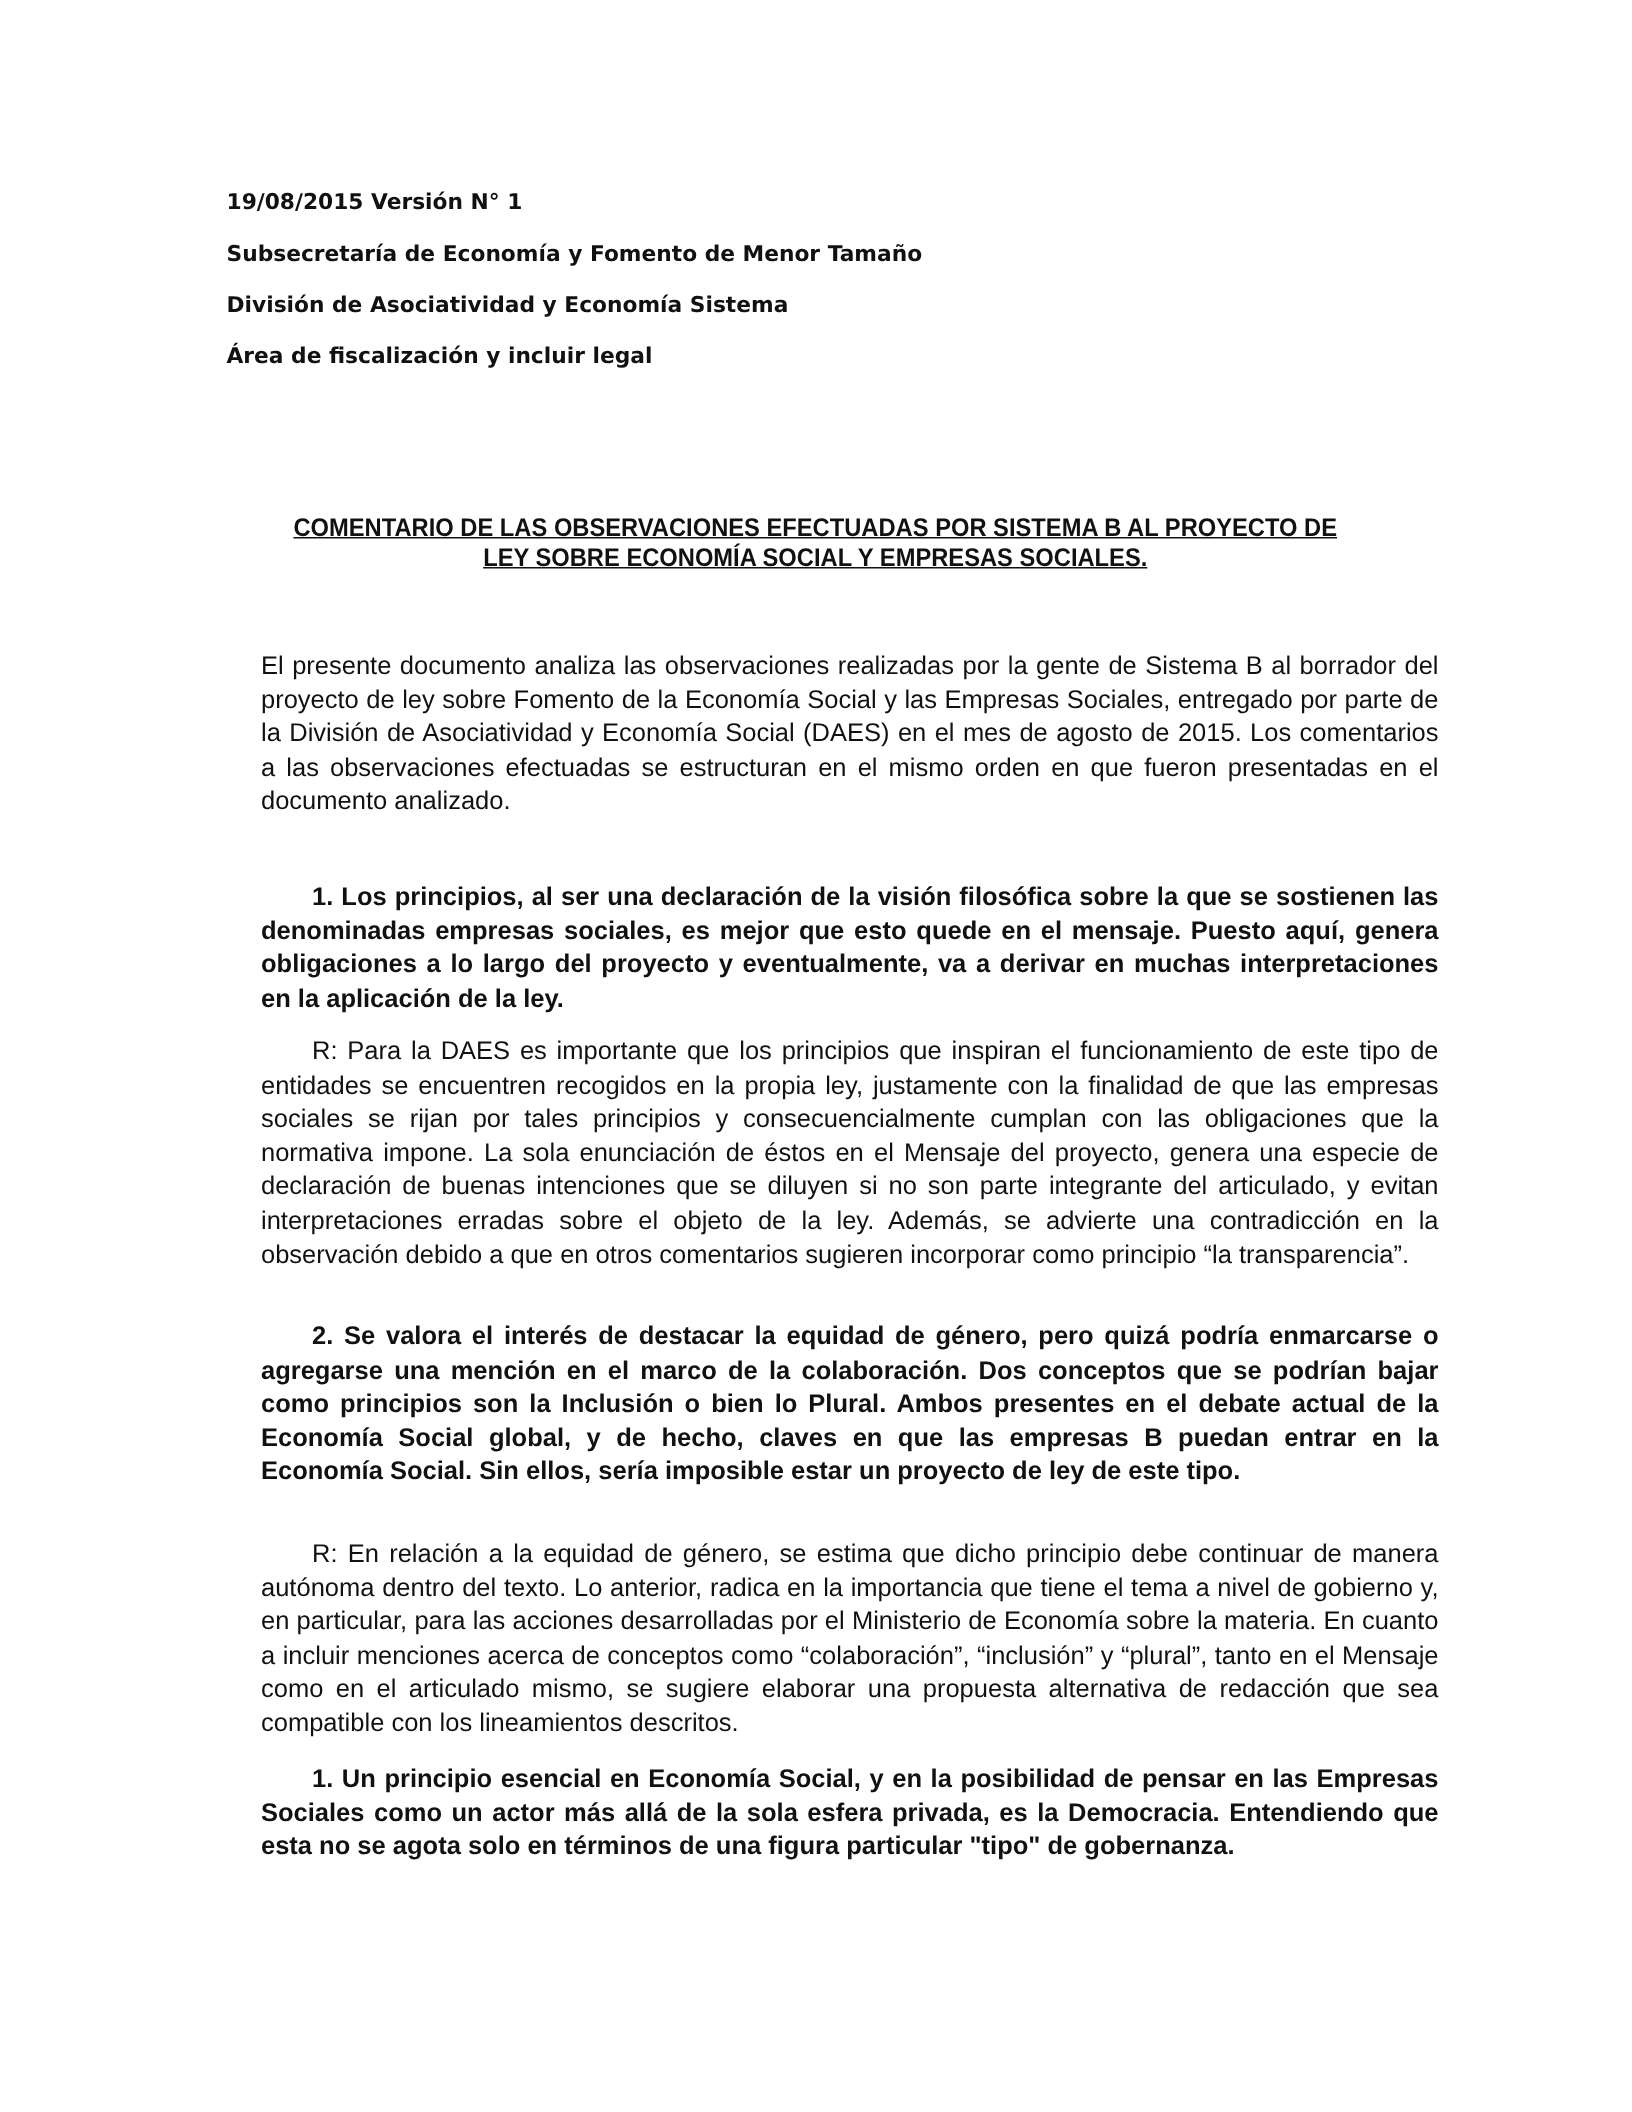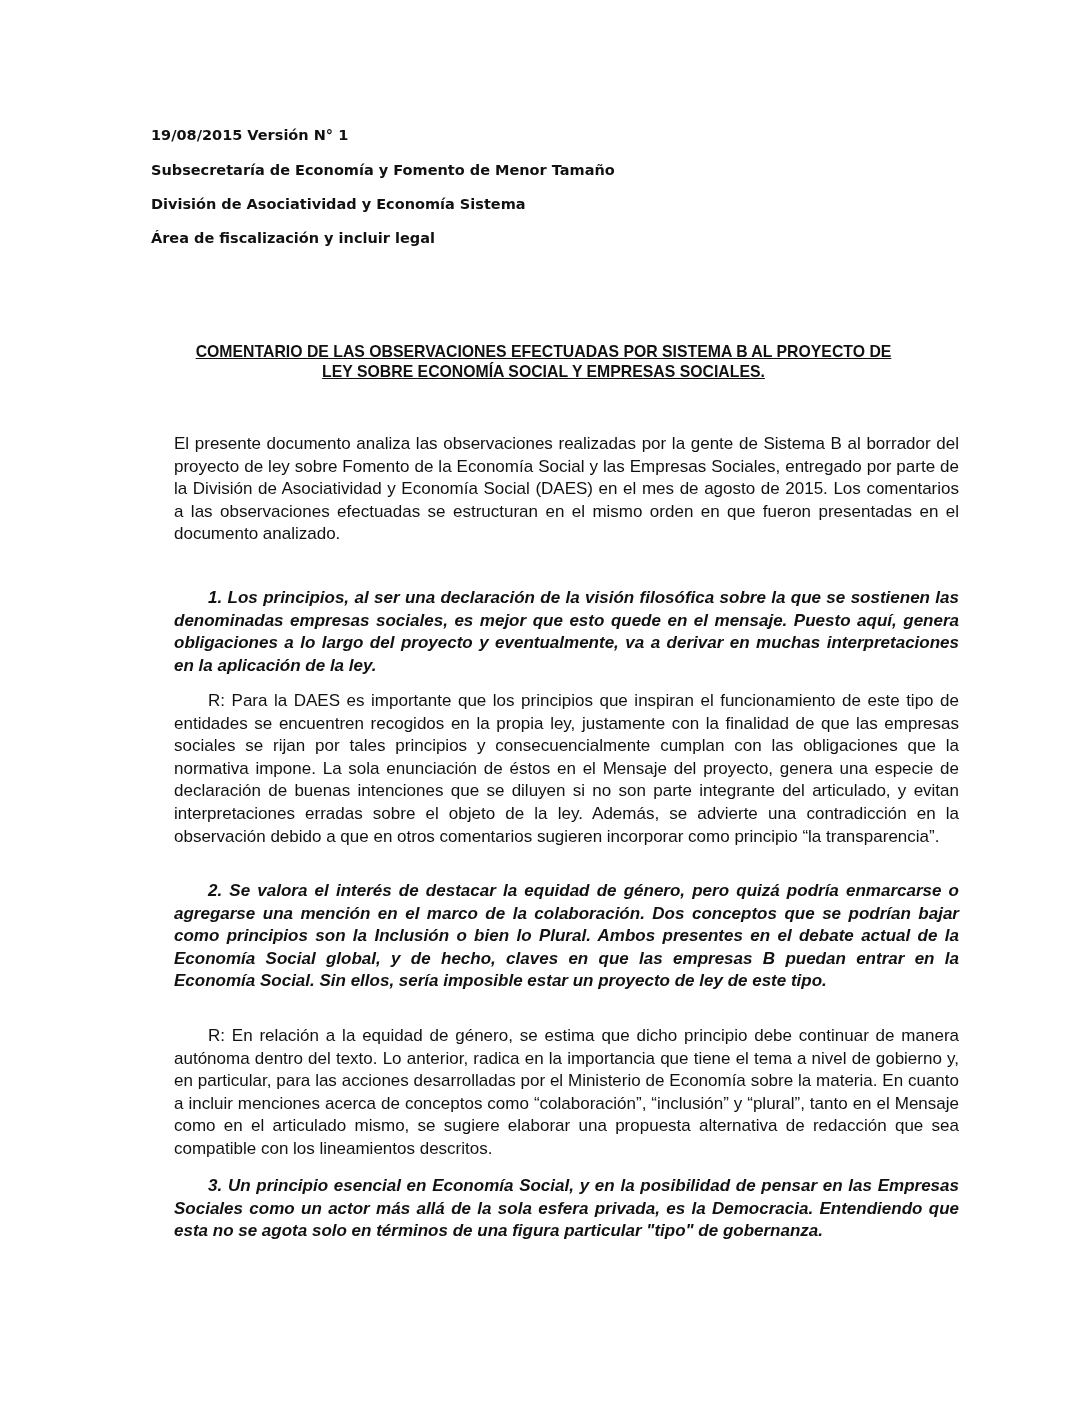--- a/index.html
+++ b/index.html
@@ -1,21 +1,21 @@
 <!DOCTYPE html>
 <html><head>
   <meta charset="utf-8">
   <style>
     html, body { margin: 0; padding: 0; background: #ffffff; }
     body { width: 1088px; height: 1408px; position: relative; overflow: hidden; color: #111; }
     .page { position: absolute; left: 0; top: 0; width: 1088px; height: 1356px; }
     .meta { position: absolute; left: 151px; font-family: "DejaVu Sans", sans-serif; font-weight: bold; font-size: 14.5px; letter-spacing: 0; white-space: nowrap; }
     .title { position: absolute; left: 151px; width: 785px; top: 342px; text-align: center; font-family: "Liberation Sans", sans-serif; font-weight: bold; font-size: 17px; line-height: 20px; text-decoration: underline; transform: scaleX(0.93); transform-origin: center top; }
     .para { position: absolute; left: 151px; width: 785px; font-family: "Liberation Sans", sans-serif; font-size: 17px; line-height: 22.6px; text-align: justify; margin-left: 23px; }
-    .q { font-weight: bold; font-style: italic; }
+    .q { font-weight: bold; }
     .indent { text-indent: 34px; }
   </style>
 </head>
 <body>
 
 <div class="page">
   <div class="meta" style="top:127px">19/08/2015 Versión N° 1</div>
   <div class="meta" style="top:162px">Subsecretaría de Economía y Fomento de Menor Tamaño</div>
   <div class="meta" style="top:196px">División de Asociatividad y Economía Sistema</div>
   <div class="meta" style="top:230px">Área de fiscalización y incluir legal</div>
@@ -23,14 +23,14 @@
   <div class="title">COMENTARIO DE LAS OBSERVACIONES EFECTUADAS POR SISTEMA B AL PROYECTO DE LEY SOBRE ECONOMÍA SOCIAL Y EMPRESAS SOCIALES.</div>
 
   <div class="para" style="top:433px">El presente documento analiza las observaciones realizadas por la gente de Sistema B al borrador del proyecto de ley sobre Fomento de la Economía Social y las Empresas Sociales, entregado por parte de la División de Asociatividad y Economía Social (DAES) en el mes de agosto de 2015. Los comentarios a las observaciones efectuadas se estructuran en el mismo orden en que fueron presentadas en el documento analizado.</div>
 
   <div class="para q indent" style="top:587px">1.  Los principios, al ser una declaración de la visión filosófica sobre la que se sostienen las denominadas empresas sociales,  es mejor que esto quede en el mensaje. Puesto aquí, genera obligaciones a lo largo del proyecto y eventualmente, va a derivar en muchas interpretaciones en la aplicación de la ley.</div>
   <div class="para indent" style="top:690px">R: Para la DAES es importante que los principios que inspiran el funcionamiento de este tipo de entidades se encuentren recogidos en la propia ley, justamente con la finalidad de que las empresas sociales se rijan por tales principios y consecuencialmente cumplan con las obligaciones que la normativa impone. La sola enunciación de éstos en el Mensaje del proyecto, genera una especie de declaración de buenas intenciones que se diluyen si no son parte integrante del articulado, y evitan interpretaciones erradas sobre el objeto de la ley. Además, se advierte una contradicción en la observación debido a que en otros comentarios sugieren incorporar como principio “la transparencia”.</div>
 
   <div class="para q indent" style="top:880px">2. Se valora el interés de destacar la equidad de género, pero quizá podría enmarcarse o agregarse una mención en el marco de la colaboración. Dos conceptos que se podrían bajar como principios son la Inclusión o bien lo Plural. Ambos presentes en el debate actual de la Economía Social global, y de hecho, claves en que las empresas B puedan entrar en la Economía Social. Sin ellos, sería imposible estar un proyecto de ley de este tipo.</div>
   <div class="para indent" style="top:1025px">R: En relación a la equidad de género, se estima que dicho principio debe continuar de manera autónoma dentro del texto. Lo anterior, radica en la importancia que tiene el tema a nivel de gobierno y, en particular, para las acciones desarrolladas por el Ministerio de Economía sobre la materia. En cuanto a incluir menciones acerca de  conceptos como “colaboración”, “inclusión” y “plural”, tanto en el Mensaje como en el articulado mismo, se sugiere elaborar una propuesta alternativa de redacción que sea compatible con los lineamientos descritos.</div>
 
-  <div class="para q indent" style="top:1175px">3.  Un principio esencial en Economía Social, y en la posibilidad de pensar en las Empresas Sociales como un actor más allá de la sola esfera privada, es la Democracia. Entendiendo que esta no se agota solo en términos de una figura particular "tipo" de gobernanza.</div>
+  <div class="para q indent" style="top:1175px">1.  Un principio esencial en Economía Social, y en la posibilidad de pensar en las Empresas Sociales como un actor más allá de la sola esfera privada, es la Democracia. Entendiendo que esta no se agota solo en términos de una figura particular "tipo" de gobernanza.</div>
 </div>
 
 </body></html>

